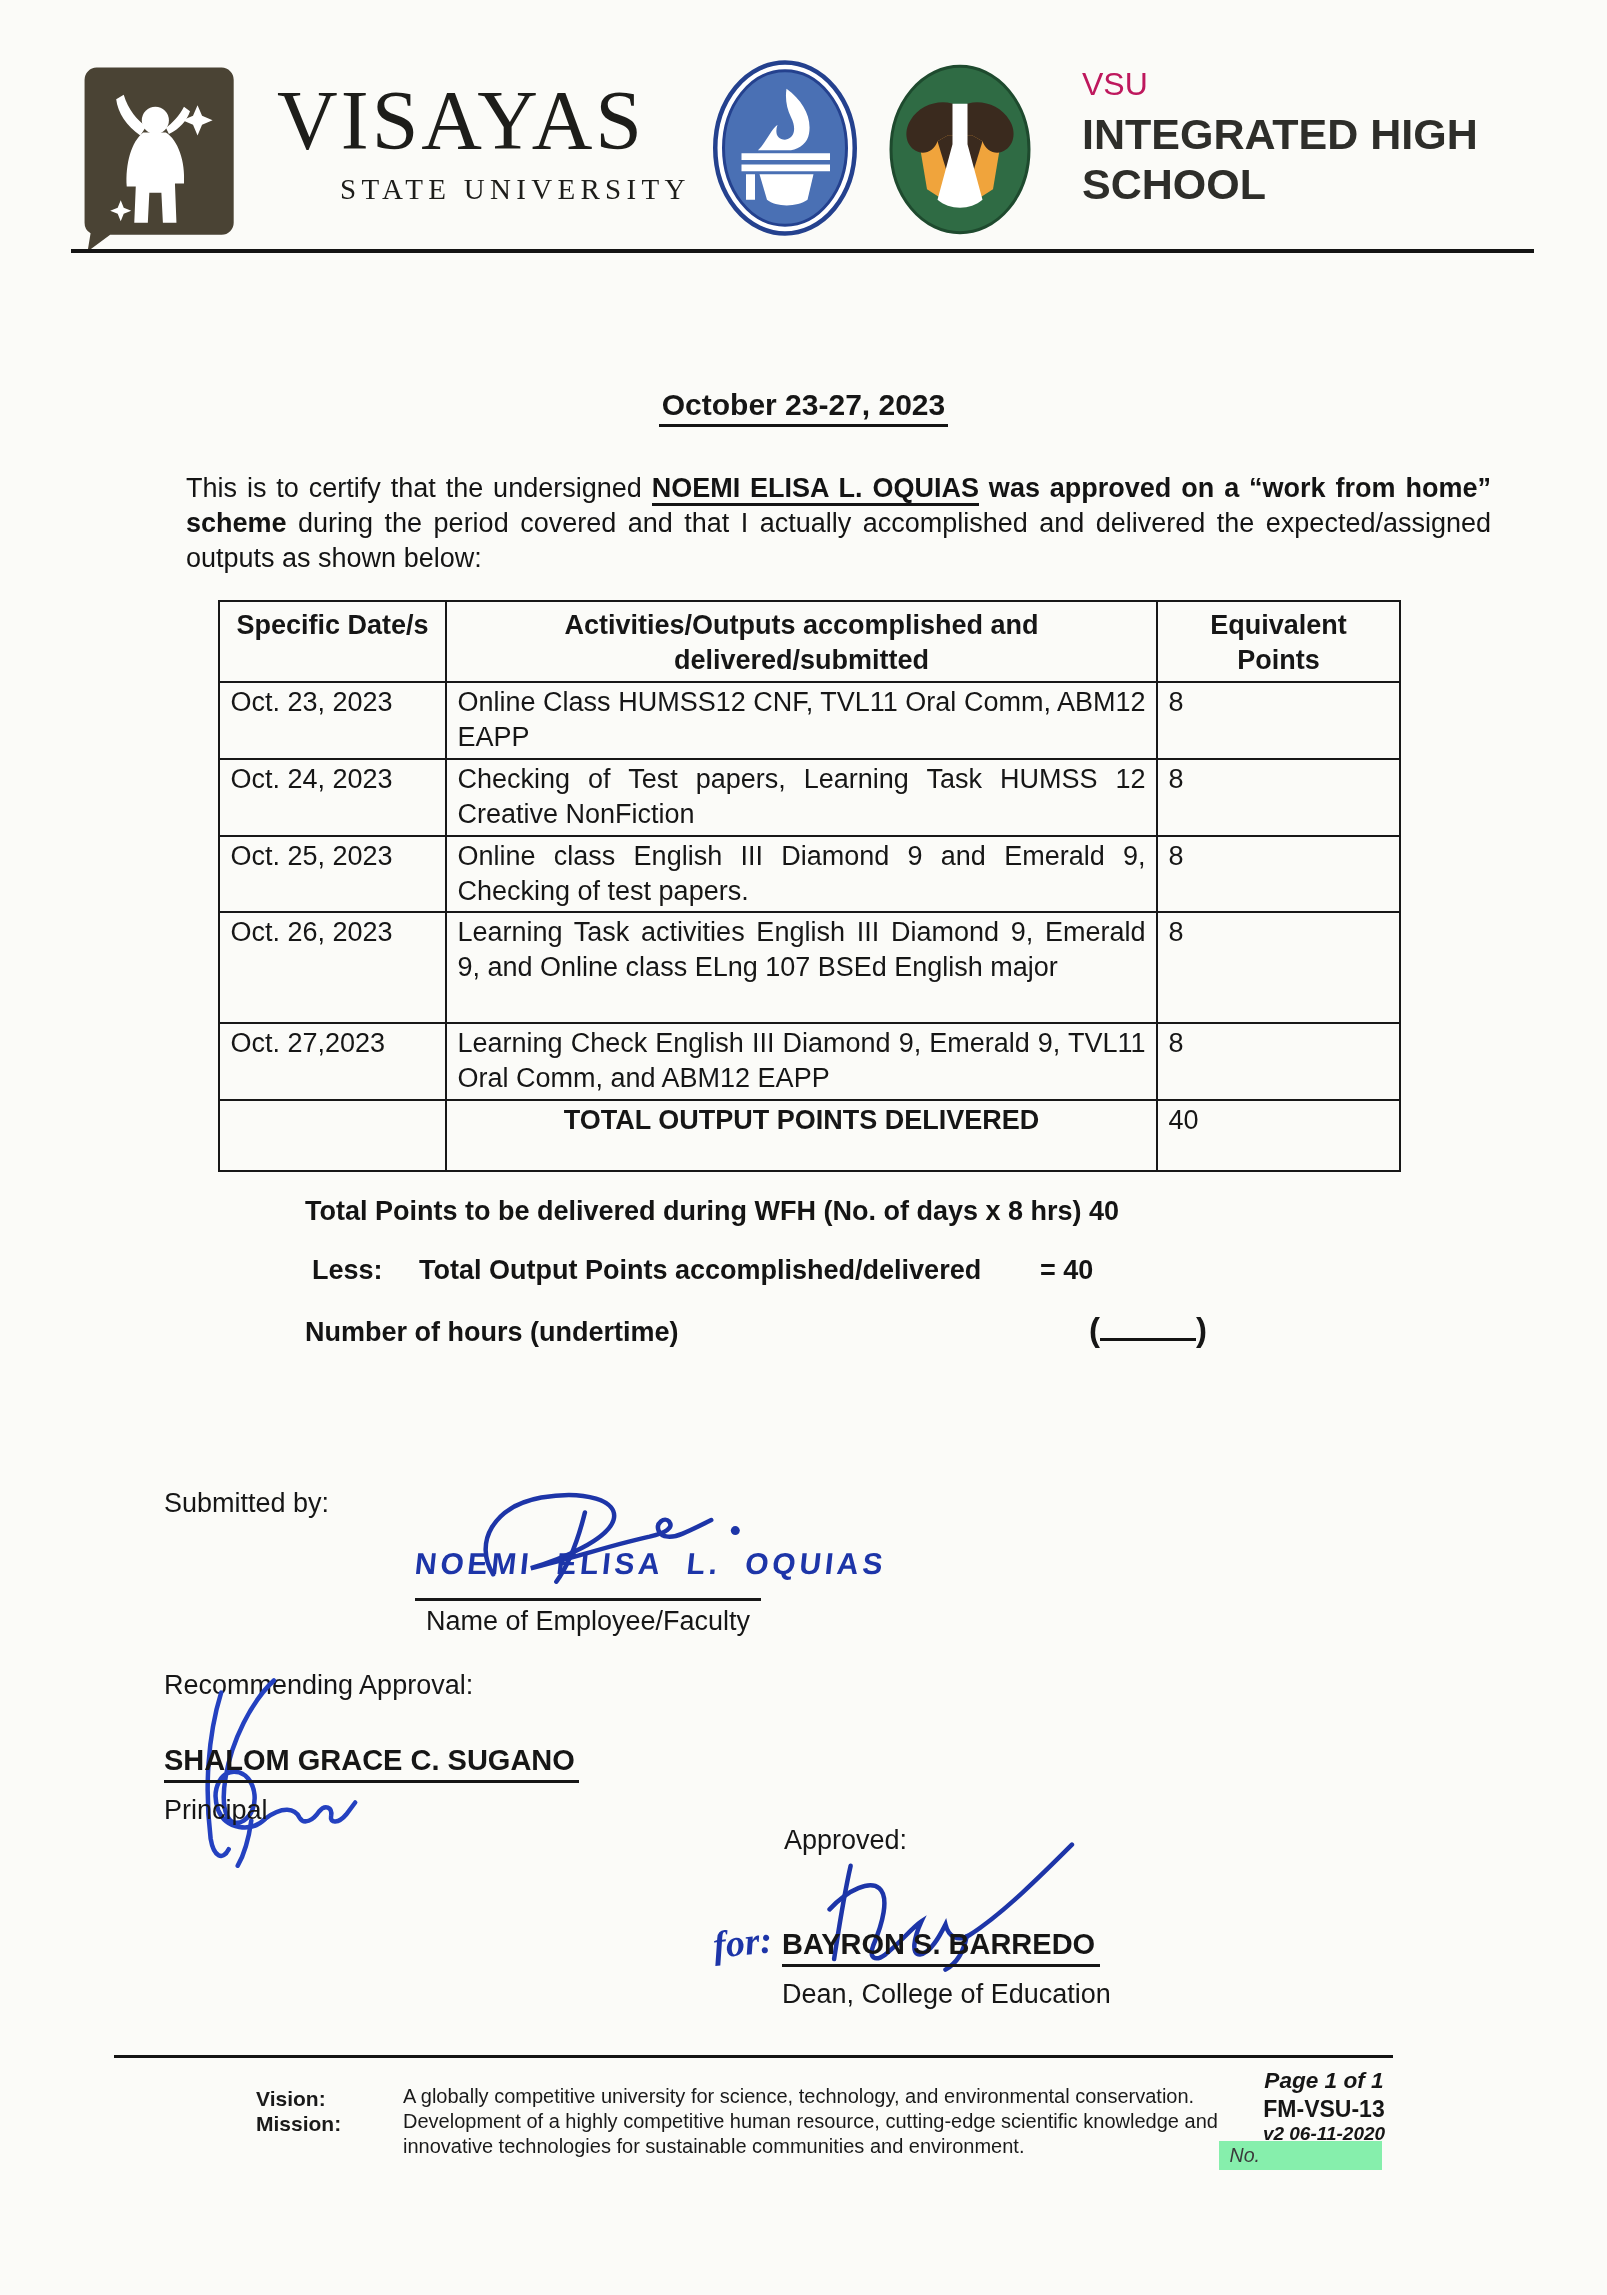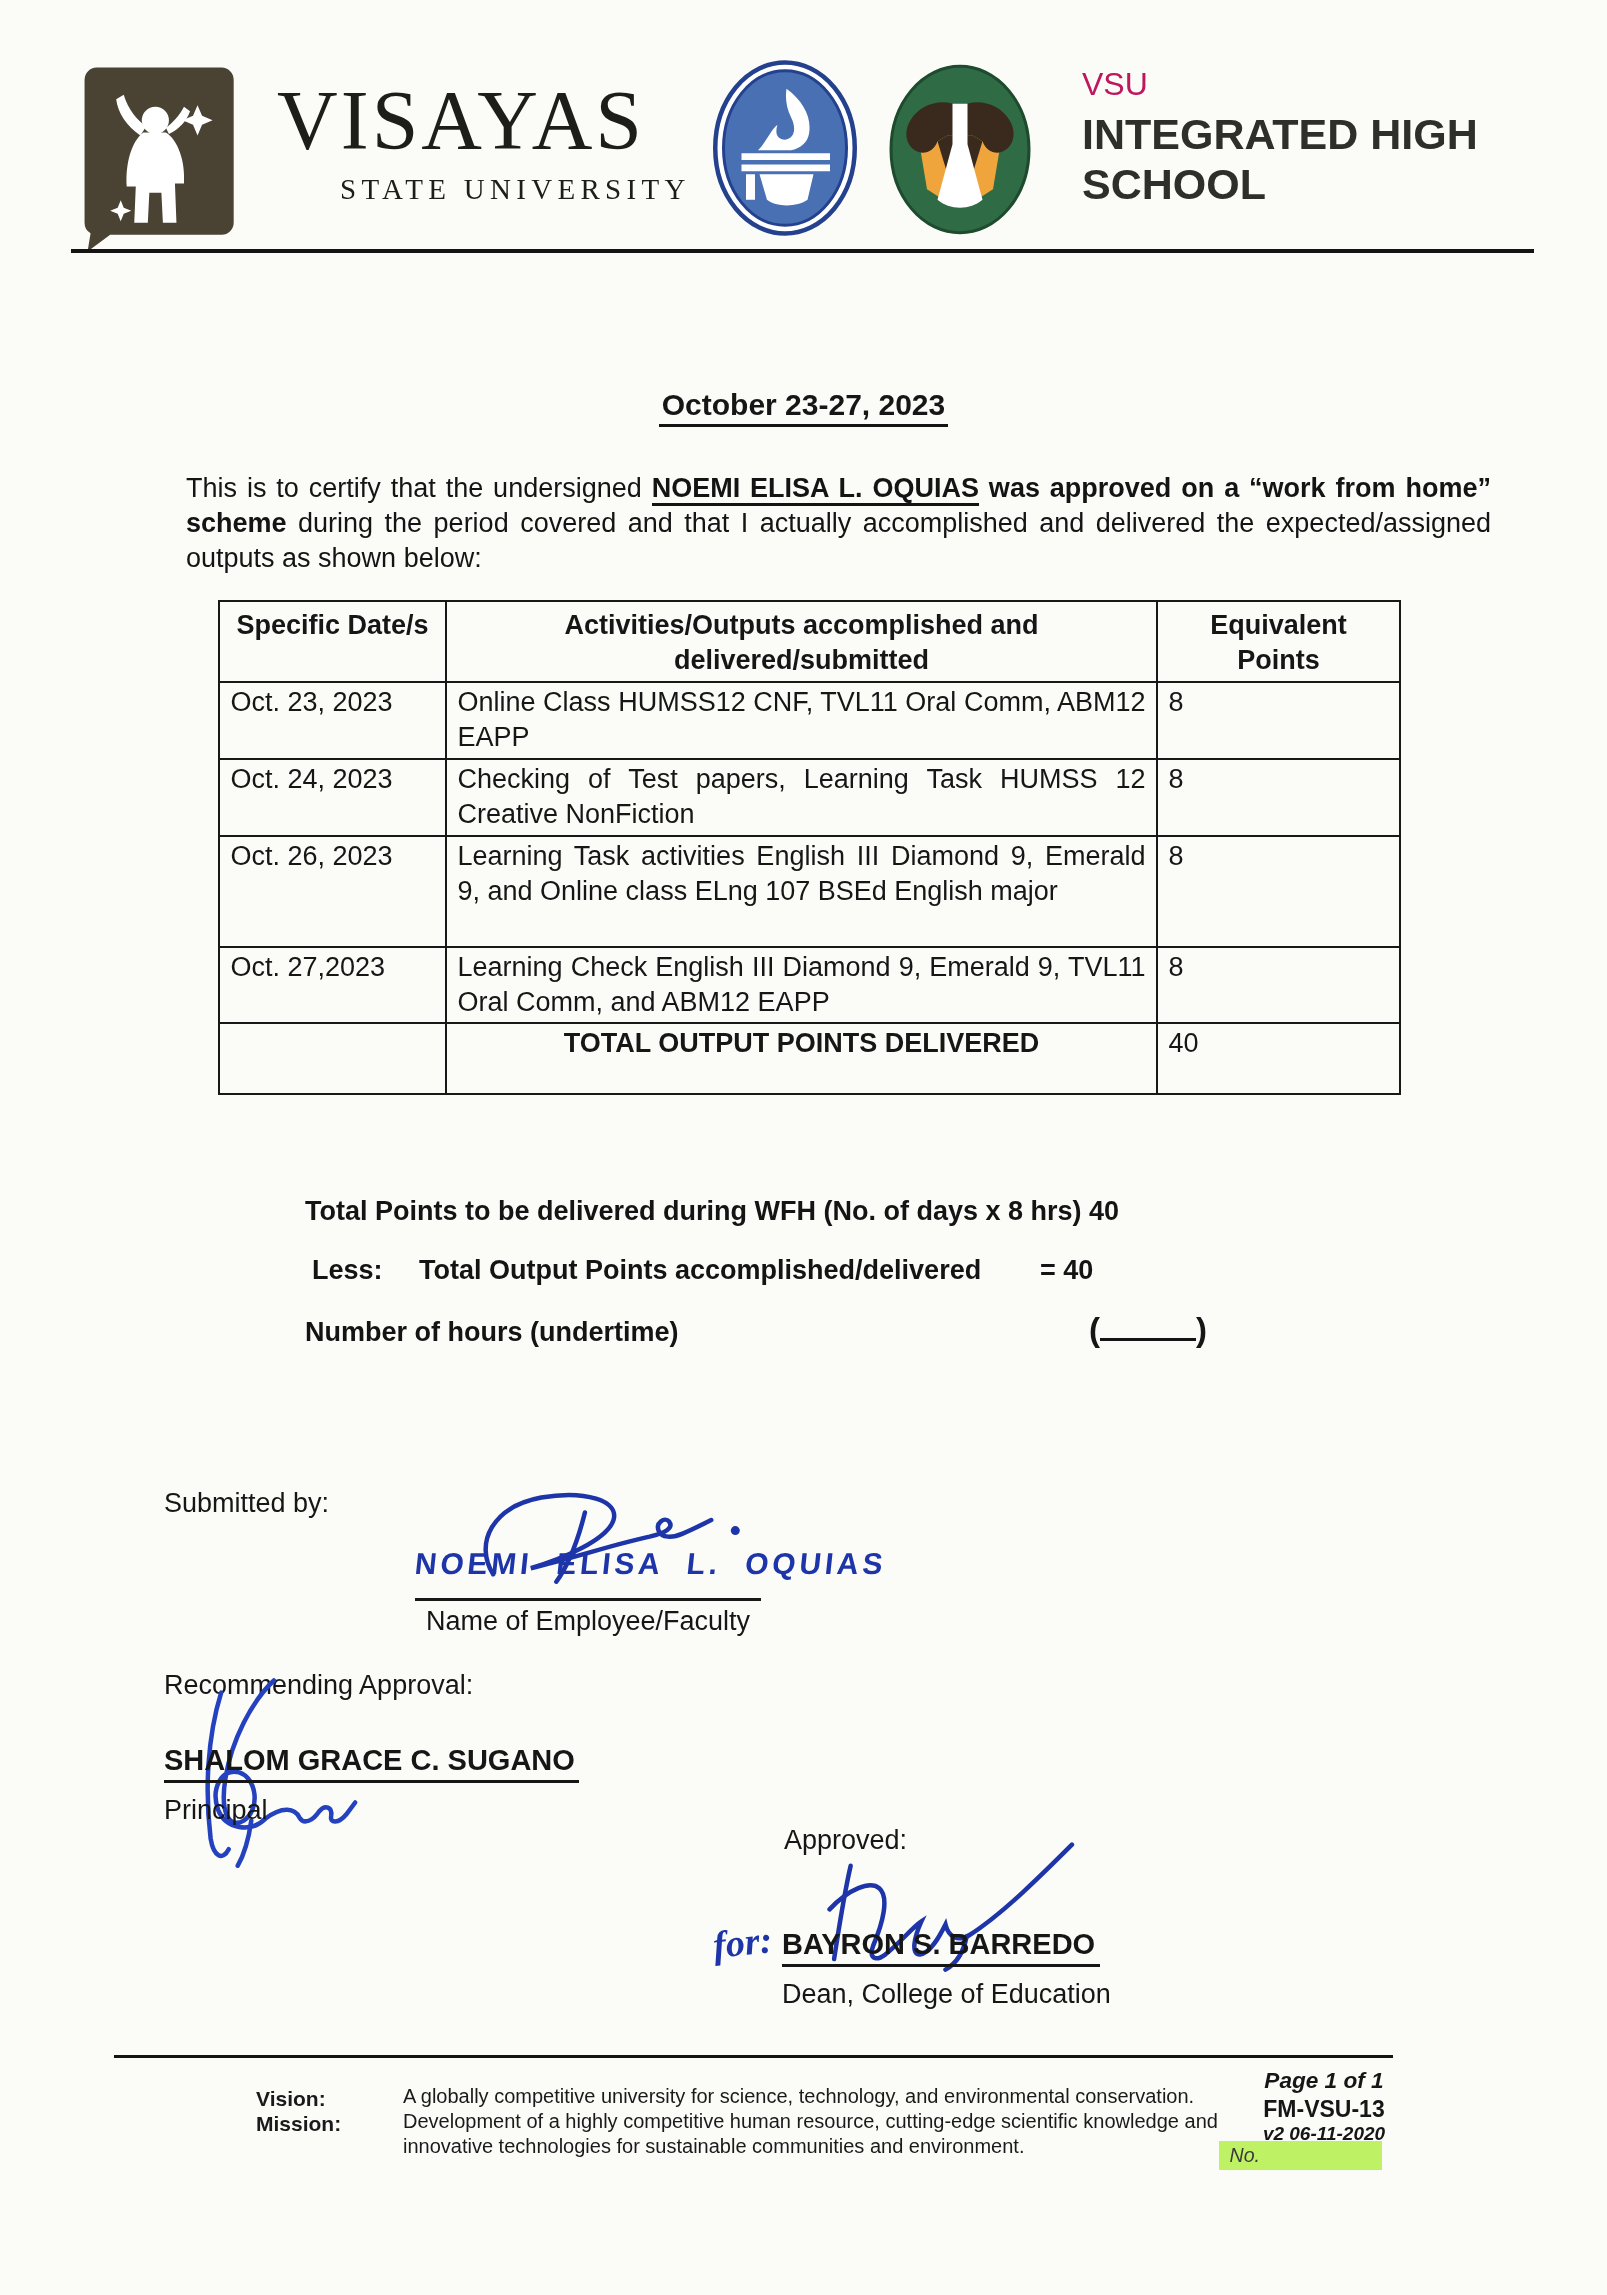--- a/index.html
+++ b/index.html
@@ -57,21 +57,21 @@
   .under-name { font-size:29px; font-weight:700; border-bottom:3.8px solid #161616; padding:0 4.5px 3px 0; display:inline-block; white-space:nowrap; }
   .for-note { color:#1d35a8; font-family:"Liberation Serif", serif; font-style:italic; font-size:38px; font-weight:700; transform:rotate(-6deg); }
   .ctr { text-align:center; }
 
   
   .foot-label { font-size:21px; font-weight:700; line-height:25.6px; color:#1a1a1a; }
   .foot-text { font-size:20px; line-height:25px; color:#1a1a1a; }
   .foot-page { font-size:22.6px; font-style:italic; font-weight:700; text-align:center; }
   .foot-code { font-size:23px; font-weight:700; text-align:center; }
   .foot-ver  { font-size:19px; font-weight:700; font-style:italic; text-align:center; }
-  .no-box { background:#bef264; }
+  .no-box { background:#86efac; }
   .no-box span { font-size:19.6px; font-style:italic; color:#3a3a3a; padding-left:10.5px; line-height:29px; }
 </style>
 </head>
 <body>
 
 <div class="page">
 
   <div class="abs" style="left:71px; top:66px;">
     <svg width="177" height="187" viewBox="0 0 235 248">
       <path d="M18 2 h182 a16 16 0 0 1 16 16 v190 a16 16 0 0 1 -16 16 h-148 l-30 22 4 -24 a16 16 0 0 1 -8 -14 v-190 a16 16 0 0 1 16 -16 z" fill="#4a4334"></path>
@@ -140,20 +140,25 @@
     <tr style="height:73px">
       <td class="c-date">Oct. 23, 2023</td>
       <td class="c-act">Online Class HUMSS12 CNF, TVL11 Oral Comm, ABM12 EAPP</td>
       <td class="c-pts">8</td>
     </tr>
     <tr style="height:77px">
       <td class="c-date">Oct. 24, 2023</td>
       <td class="c-act">Checking of Test papers, Learning Task HUMSS 12 Creative NonFiction</td>
       <td class="c-pts">8</td>
     </tr>
+    <tr style="height:75px">
+      <td class="c-date">Oct. 25, 2023</td>
+      <td class="c-act">Online class English III Diamond 9 and Emerald 9, Checking of test papers.</td>
+      <td class="c-pts">8</td>
+    </tr>
     <tr style="height:111px">
       <td class="c-date">Oct. 26, 2023</td>
       <td class="c-act">Learning Task activities English III Diamond 9, Emerald 9, and Online class ELng 107 BSEd English major</td>
       <td class="c-pts">8</td>
     </tr>
     <tr style="height:72px">
       <td class="c-date">Oct. 27,2023</td>
       <td class="c-act">Learning Check English III Diamond 9, Emerald 9, TVL11 Oral Comm, and ABM12 EAPP</td>
       <td class="c-pts">8</td>
     </tr>

